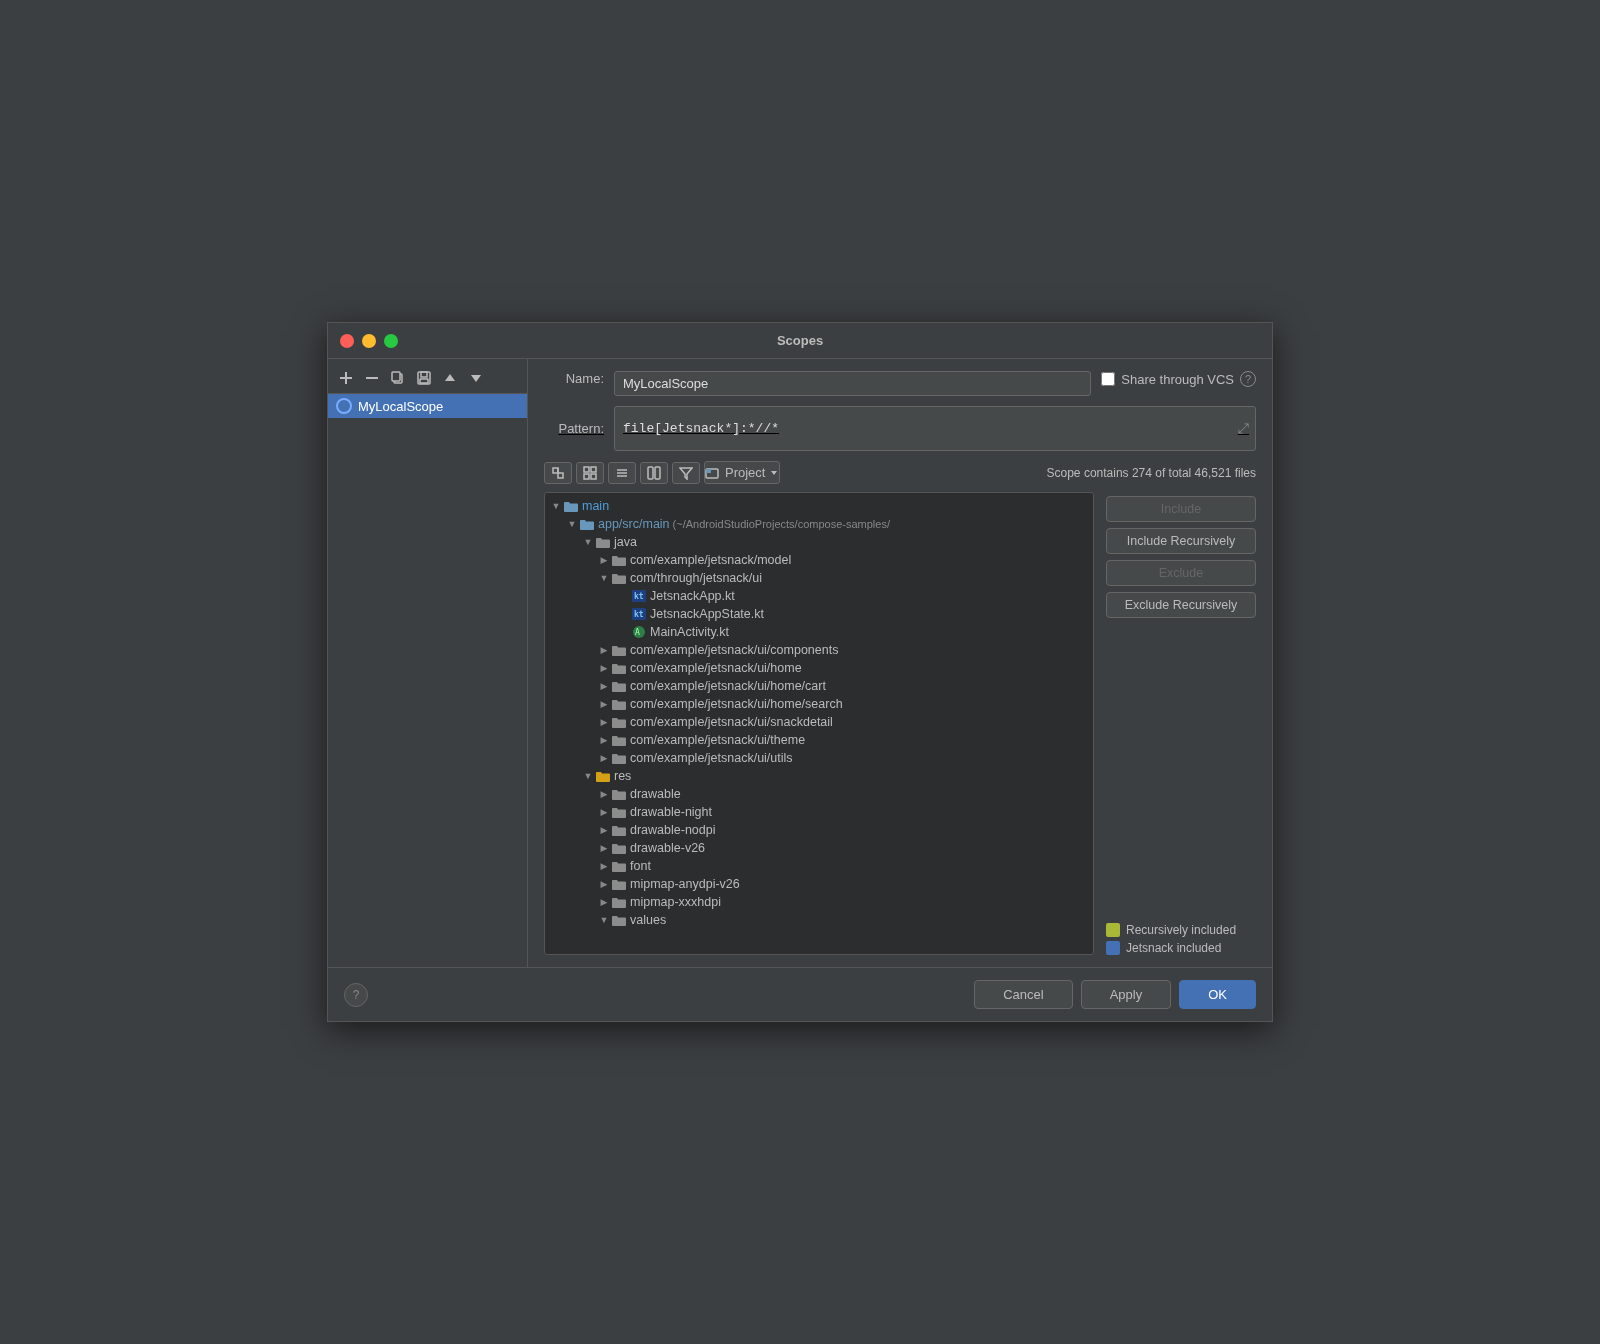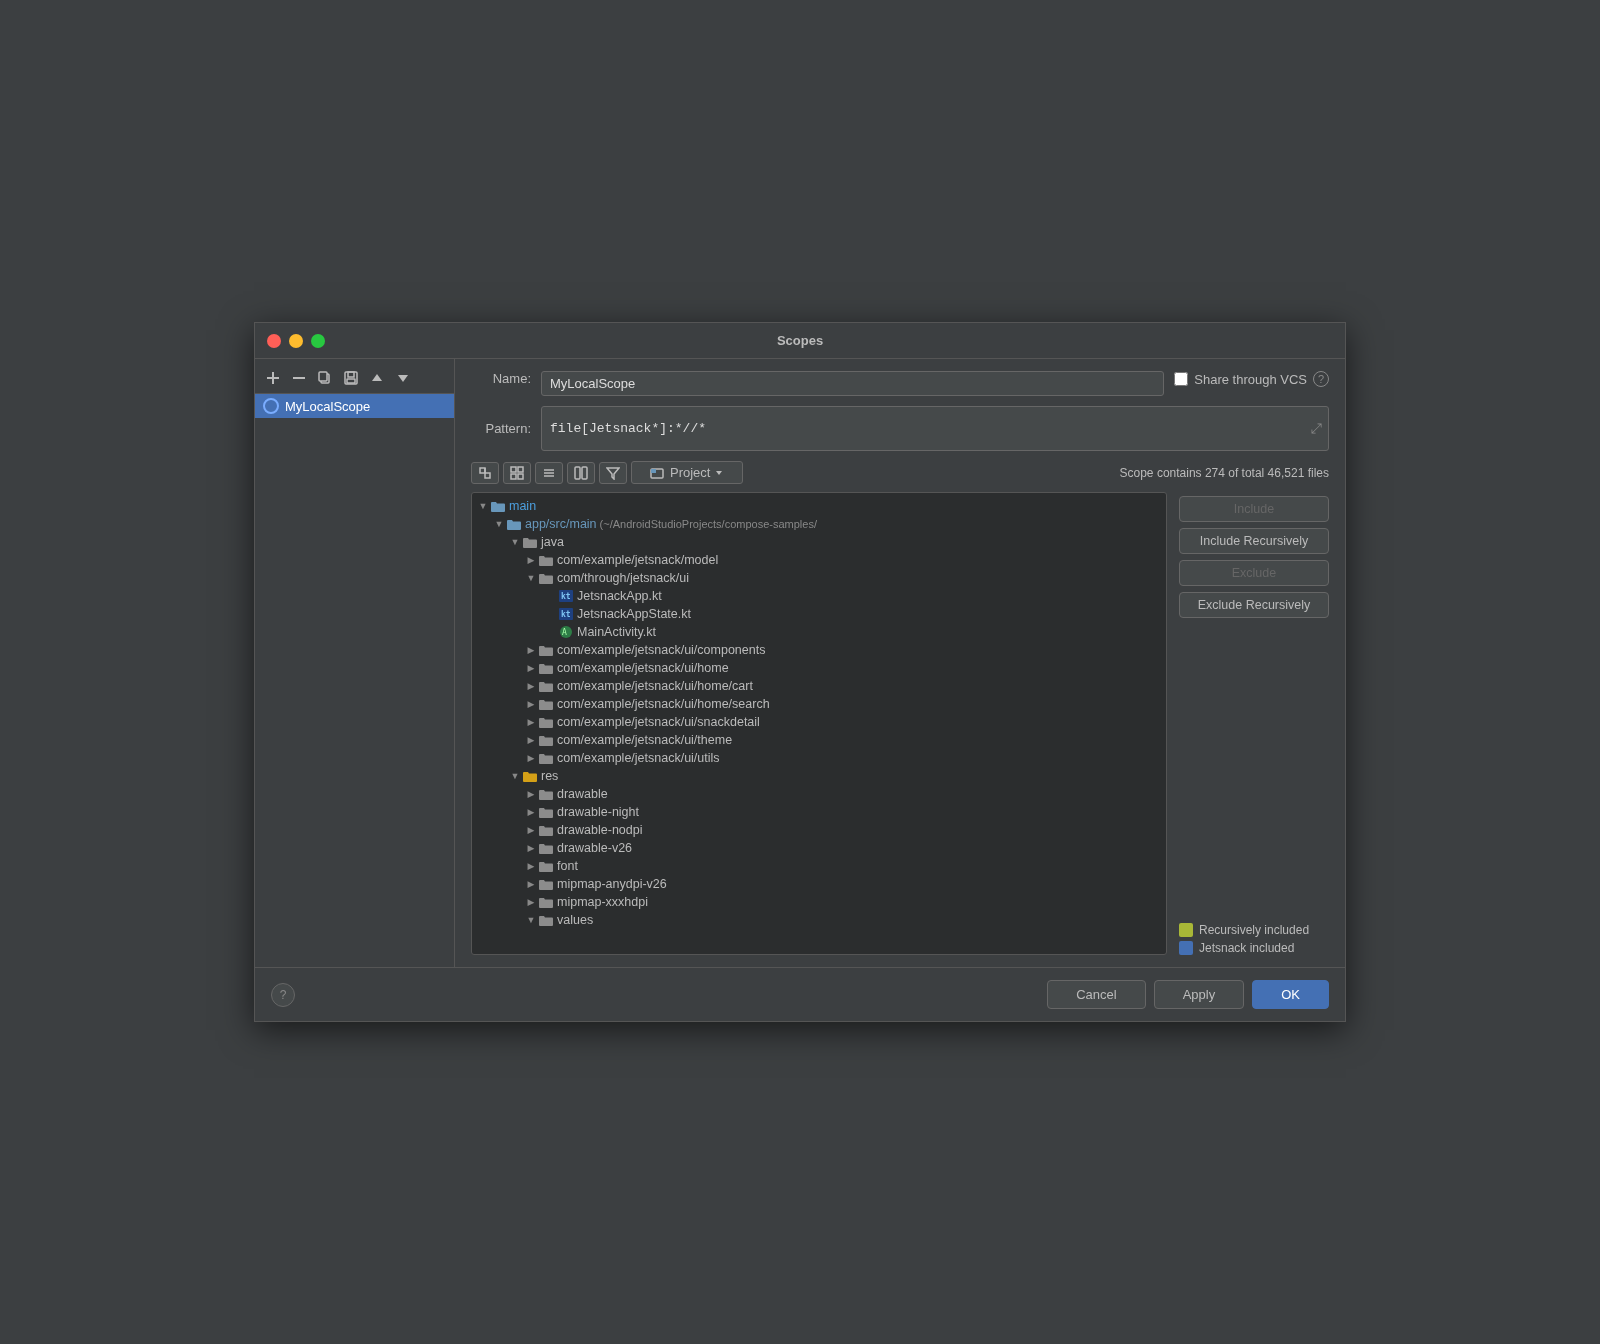--- a/index.html
+++ b/index.html
@@ -9,21 +9,21 @@
       align-items: center;
       justify-content: center;
       min-height: 100vh;
       font-family: -apple-system, BlinkMacSystemFont, 'Segoe UI', sans-serif;
       font-size: 13px;
     }
     .dialog {
       background: #3c3f41;
       border: 1px solid #555;
       border-radius: 0;
-      width: 1092px;
+      width: 946px;
       min-height: 700px;
       display: flex;
       flex-direction: column;
       box-shadow: 0 8px 32px rgba(0,0,0,0.6);
       overflow: hidden;
     }
     .title-bar {
       background: #3c3f41;
       display: flex;
       align-items: center;
@@ -156,20 +156,21 @@
       justify-content: center;
       color: #888;
       font-size: 11px;
       cursor: pointer;
     }
     .pattern-row {
       display: flex;
       align-items: center;
       margin-bottom: 10px;
       gap: 10px;
+      text-decoration: underline;
     }
     .pattern-input-wrap {
       flex: 1;
       background: #45494a;
       border: 1px solid #666;
       border-radius: 3px;
       display: flex;
       align-items: center;
     }
     .pattern-input {
@@ -213,21 +214,21 @@
     .scope-count {
       margin-left: auto;
       color: #bbb;
       font-size: 12px;
     }
     .project-dropdown {
       background: #45494a;
       border: 1px solid #666;
       border-radius: 3px;
       color: #bbb;
-      padding: 3px 18px;
+      padding: 3px 0;
       cursor: pointer;
       display: flex;
       align-items: center;
       gap: 4px;
       font-size: 13px;
     }
     
     .tree-area {
       display: flex;
       flex: 1;

